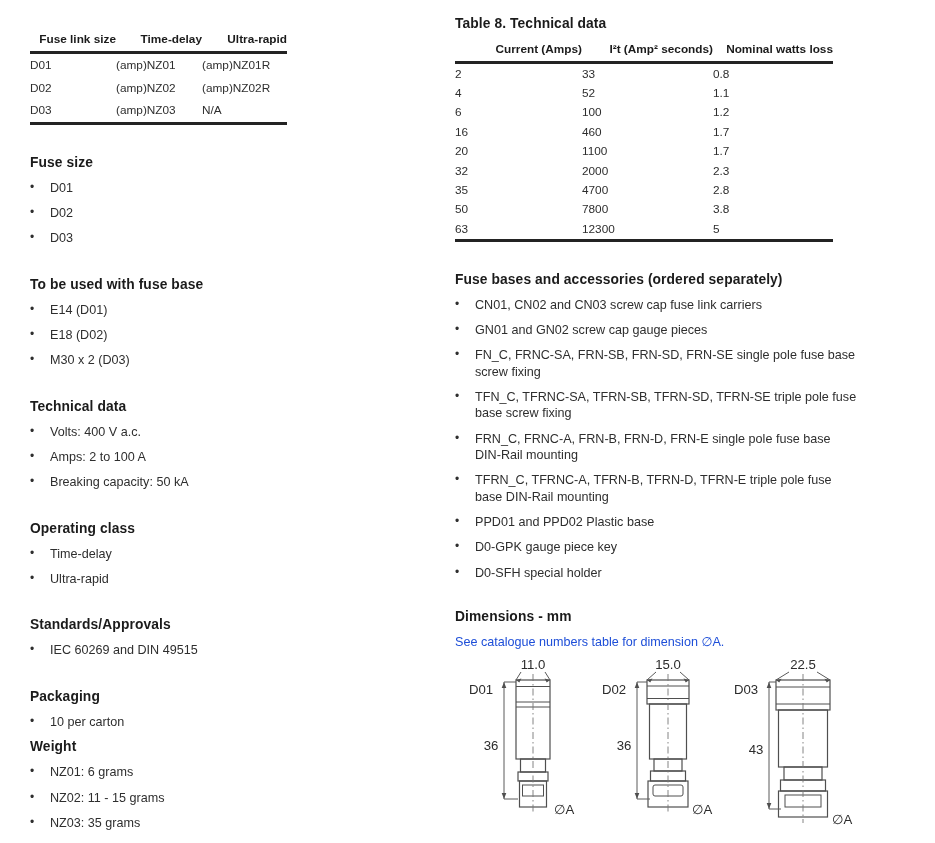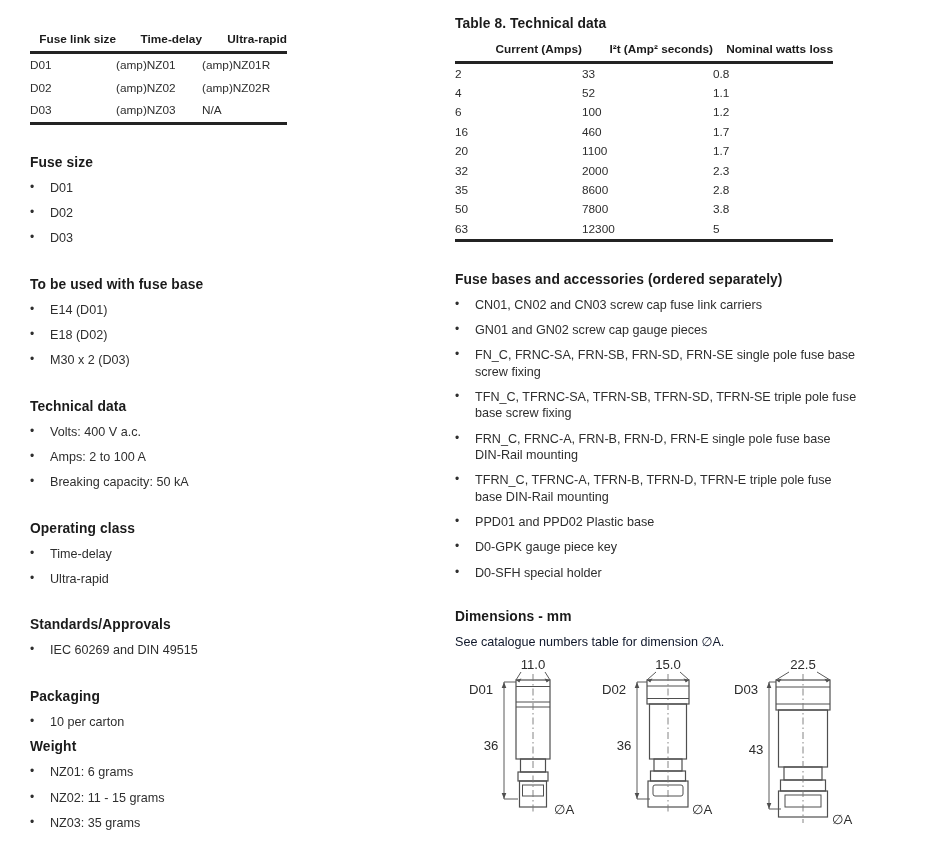--- a/index.html
+++ b/index.html
@@ -23,21 +23,21 @@
   table.t8 th:nth-child(3),table.t8 td:nth-child(3){width:120px;}
   table.t8 td{padding:2.6px 0 2.8px;}
   table.t8 tbody tr:last-child td{border-bottom:3px solid #232323;}
   
   .sec{margin-top:30px;}
   .sec.tight{margin-top:7px;}
   .bullets{margin-top:10px;}
   .bullet{display:flex;margin-bottom:9px;font-size:12.6px;line-height:1.3;}
   .bullet .dot{flex:none;width:20px;font-size:12px;color:#2e2e2e;}
   .acc-items{width:402px;}
-  .note{font-size:12.6px;margin-top:10px;color:#0f172a;}
+  .note{font-size:12.6px;margin-top:10px;color:#1d4ed8;}
   
   .diagrams{display:flex;margin-top:8px;}
   .diagram{width:135px;flex:none;}
   svg.fuse{display:block;}
   svg.fuse text{font-family:"Liberation Sans",sans-serif;font-size:13.2px;fill:#2c2c2c;}
   svg.fuse .ln{stroke:#4f4f4f;stroke-width:1.2;fill:none;}
   svg.fuse .thin{stroke:#4f4f4f;stroke-width:1;fill:none;}
   svg.fuse .dim{stroke:#5a5a5a;stroke-width:1;fill:none;}
   svg.fuse .ah{fill:#4f4f4f;stroke:none;}
   svg.fuse .cl{stroke:#777;stroke-width:.9;fill:none;stroke-dasharray:7 3 1.5 3;}
@@ -223,21 +223,21 @@
             <td>1100</td>
             <td>1.7</td>
           </tr>
         <tr>
             <td>32</td>
             <td>2000</td>
             <td>2.3</td>
           </tr>
         <tr>
             <td>35</td>
-            <td>8600</td>
+            <td>4700</td>
             <td>2.8</td>
           </tr>
         <tr>
             <td>50</td>
             <td>7800</td>
             <td>3.8</td>
           </tr>
         <tr>
             <td>63</td>
             <td>12300</td>

